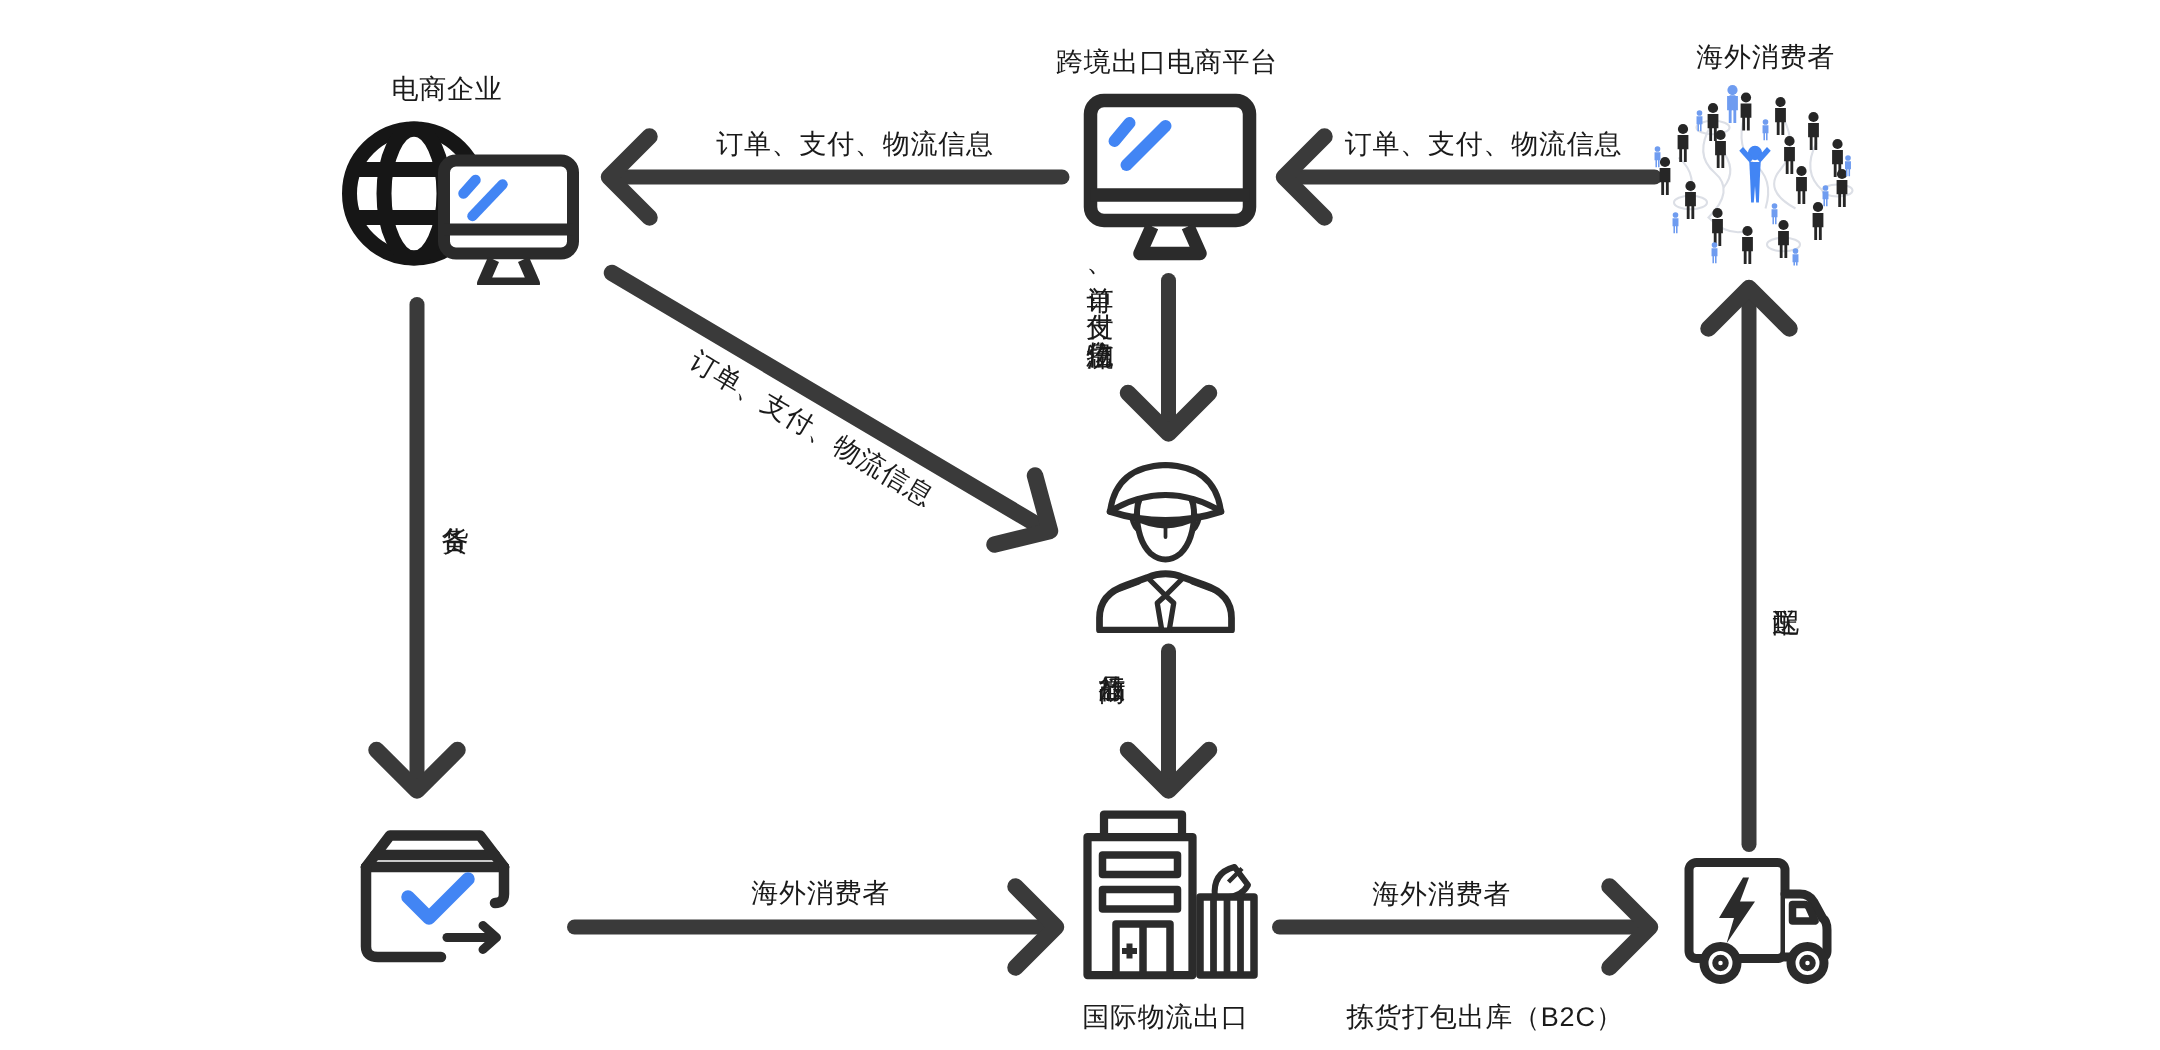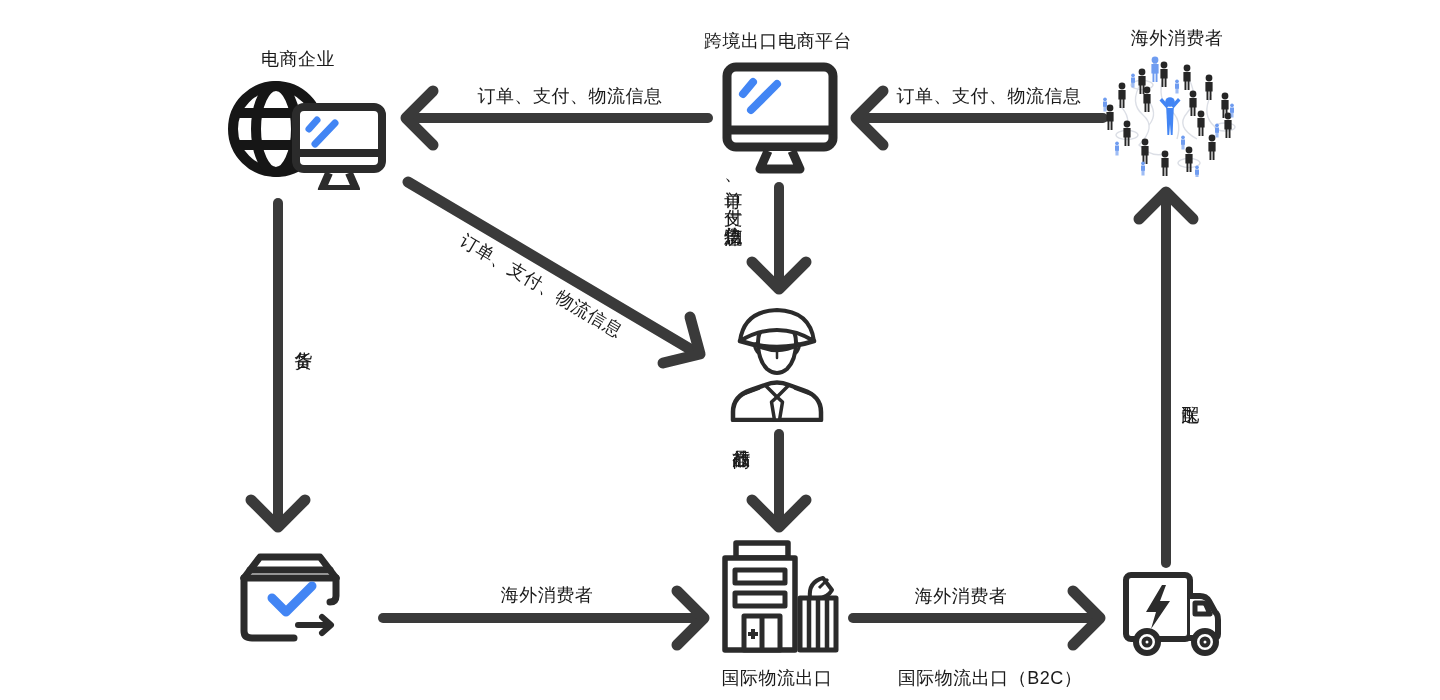--- a/index.html
+++ b/index.html
@@ -238,15 +238,15 @@
   <div class="lbl v" style="left:733px;top:177px">订单、支付、物流信息</div>
   <div class="lbl rot" style="left:541px;top:286px">订单、支付、物流信息</div>
   <div class="lbl v" style="left:741px;top:436px">商品放行</div>
   <div class="lbl v" style="left:303px;top:337px">备货</div>
   <div class="lbl v" style="left:1190px;top:392px">配送</div>
 
   <div class="lbl" style="left:547px;top:585px">海外消费者</div>
   <div class="lbl" style="left:961px;top:586px">海外消费者</div>
 
   <div class="lbl" style="left:777px;top:668px">国际物流出口</div>
-  <div class="lbl" style="left:990px;top:668px">国际物流出口（B2C）</div>
+  <div class="lbl" style="left:990px;top:668px">拣货打包出库（B2C）</div>
 
 </div>
 
 </body></html>

